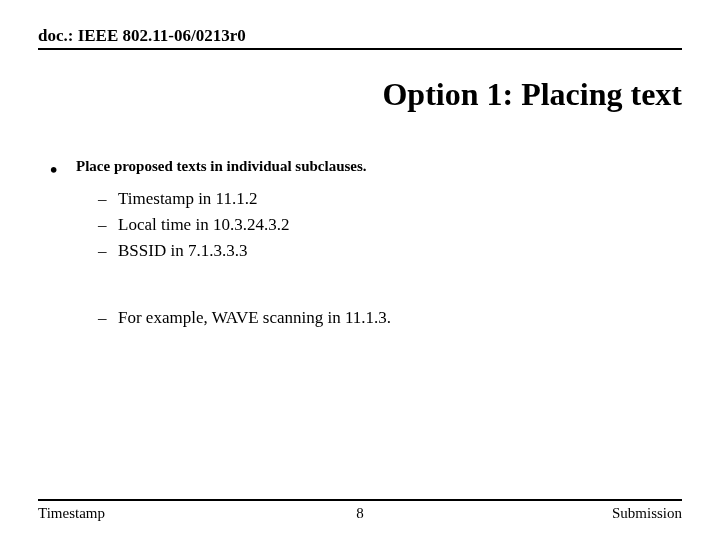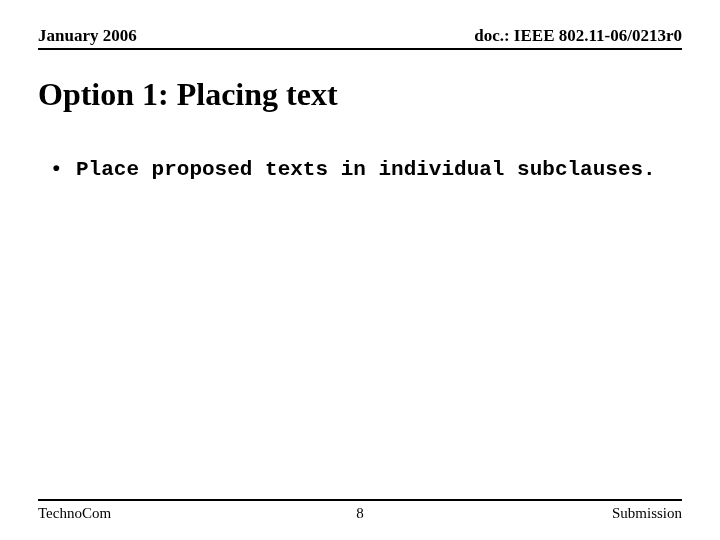--- a/index.html
+++ b/index.html
@@ -1,51 +1,58 @@
 <!DOCTYPE html>
 <html><head>
 <meta charset="utf-8">
 <style>
   * { margin: 0; padding: 0; box-sizing: border-box; }
   html, body { width: 720px; height: 540px; background: #fff; font-family: "Times New Roman", Times, serif; color: #000; }
   .page { position: relative; width: 720px; height: 540px; padding: 26px 38px 28px 38px; }
   .hdr { display: flex; justify-content: space-between; align-items: flex-end; font-weight: bold; font-size: 17px; border-bottom: 2px solid #000; padding-bottom: 2px; margin-bottom: 26px; }
-  .title { text-align: left; font-weight: bold; font-size: 32px; margin-bottom: 44px; }
-  .bullet-main { font-size: 21px; font-weight: bold; margin-left: 12px; padding-left: 26px; position: relative; line-height: 1.25; margin-bottom: 10px; font-family: Liberation Mono, monospace; }
+  .title { text-align: right; font-weight: bold; font-size: 32px; margin-bottom: 44px; }
+  .bullet-main { font-size: 15px; font-weight: bold; margin-left: 12px; padding-left: 26px; position: relative; line-height: 1.25; margin-bottom: 10px; }
   .bullet-main::before { content: "•"; position: absolute; left: 0; top: 0; font-size: 21px; }
   .sub-list { margin-left: 60px; margin-bottom: 30px; }
   .sub-item { font-size: 17px; font-weight: normal; line-height: 1.55; padding-left: 20px; position: relative; }
   .sub-item::before { content: "–"; position: absolute; left: 0; top: 0; }
   .gap { height: 10px; }
   .ftr-wrap { position: absolute; left: 38px; right: 38px; bottom: 18px; }
   .ftr-rule { border-top: 2px solid #000; height: 0; margin-bottom: 4px; }
   .ftr { display: flex; justify-content: space-between; font-size: 15px; }
   .ftr .mid { position: absolute; left: 50%; transform: translateX(-50%); }
 </style>
 </head>
 <body>
 
 <div class="page">
 
   <div class="hdr">
-    <span>January 2006</span>
     <span>doc.: IEEE 802.11-06/0213r0</span>
   </div>
 
   <div class="title">Option 1: Placing text</div>
 
   <div class="bullet-main">
     <span>Place proposed texts in individual subclauses.</span>
   </div>
+  <div class="sub-list">
+    <div class="sub-item">Timestamp in 11.1.2</div>
+    <div class="sub-item">Local time in 10.3.24.3.2</div>
+    <div class="sub-item">BSSID in 7.1.3.3.3</div>
+  </div>
 
   <div class="gap"></div>
 
+  <div class="sub-list">
+    <div class="sub-item"> For example, WAVE scanning in 11.1.3.</div>
+  </div>
 
   <div class="ftr-wrap">
     <div class="ftr-rule"></div>
     <div class="ftr">
-      <span>TechnoCom</span>
+      <span>Timestamp</span>
       <span class="mid">8</span>
       <span>Submission</span>
     </div>
   </div>
 
 </div>
 
 </body></html>

